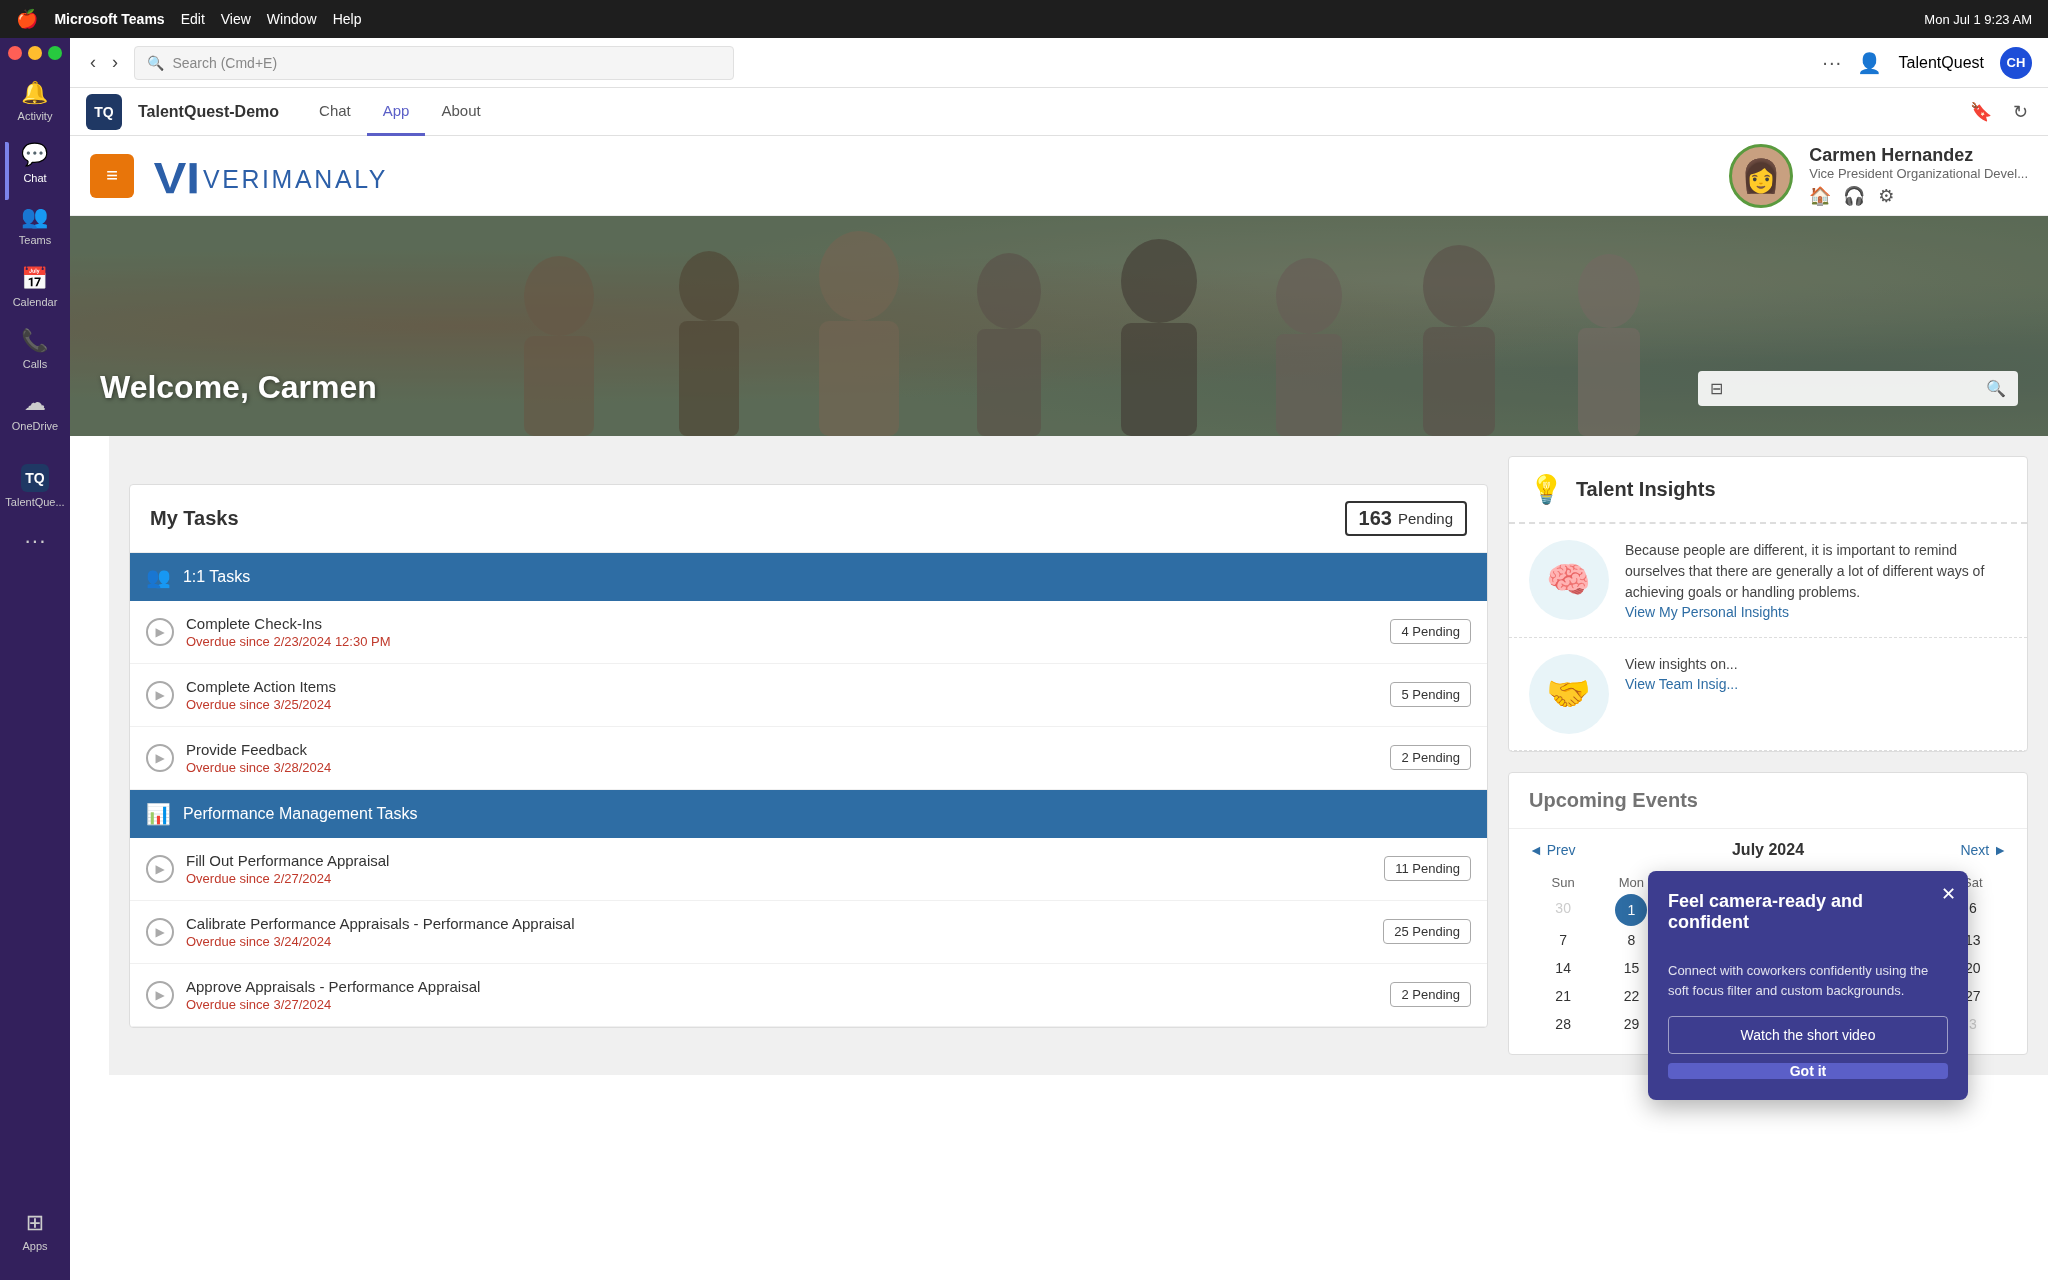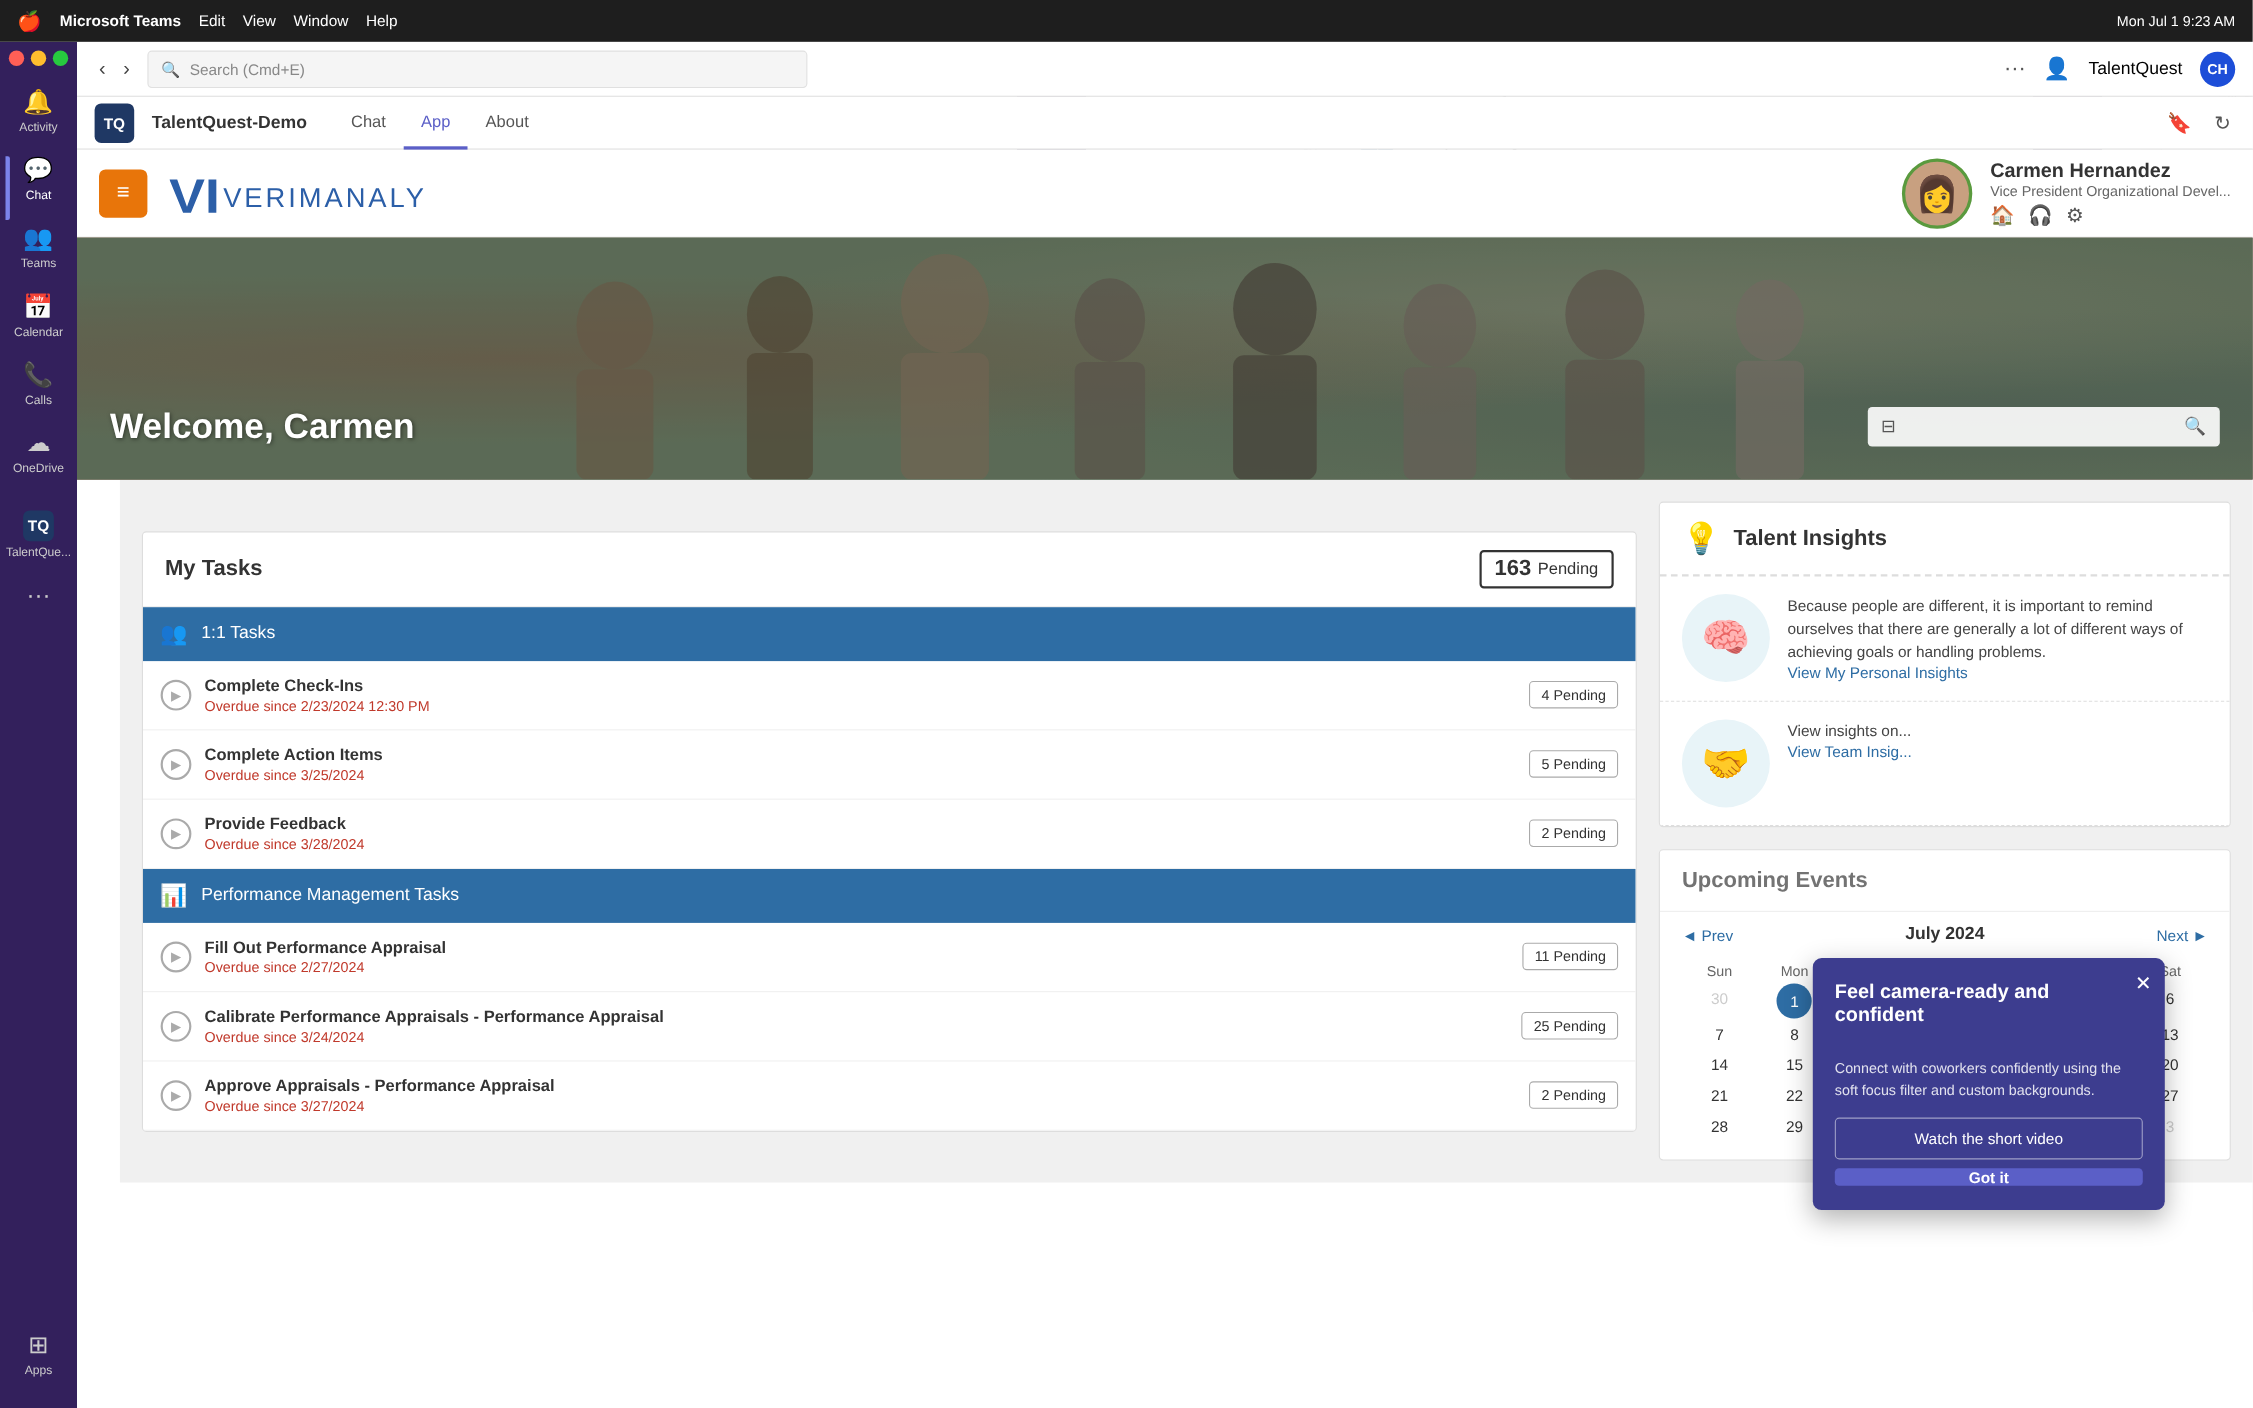--- a/index.html
+++ b/index.html
@@ -272,21 +272,21 @@
 
     .task-item {
       display: flex;
       align-items: center;
       padding: 14px 16px;
       border-bottom: 1px solid #f0f0f0;
       gap: 12px;
     }
     .task-play-btn { width: 28px; height: 28px; border-radius: 50%; border: 2px solid #aaa; display: flex; align-items: center; justify-content: center; cursor: pointer; color: #aaa; font-size: 12px; flex-shrink: 0; }
     .task-info { flex: 1; }
-    .task-name { font-size: 15px; color: #333; font-weight: 700; }
+    .task-name { font-size: 15px; color: #333; font-weight: 400; }
     .task-overdue { font-size: 13px; color: #c0392b; margin-top: 2px; }
     .task-pending-badge {
       background: #fff;
       border: 1px solid #aaa;
       border-radius: 4px;
       padding: 4px 10px;
       font-size: 13px;
       color: #333;
       white-space: nowrap;
     }

